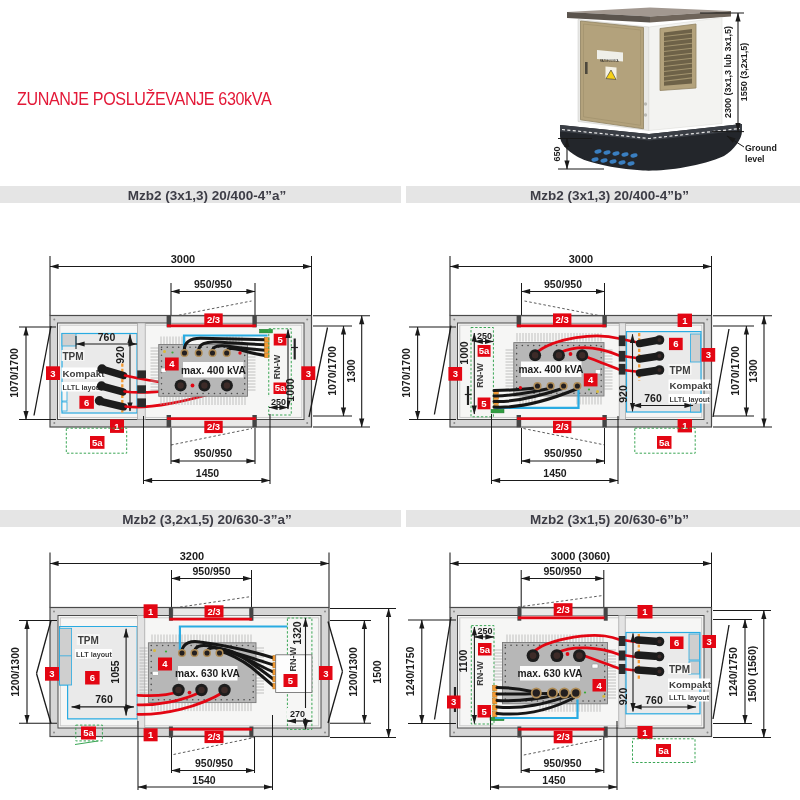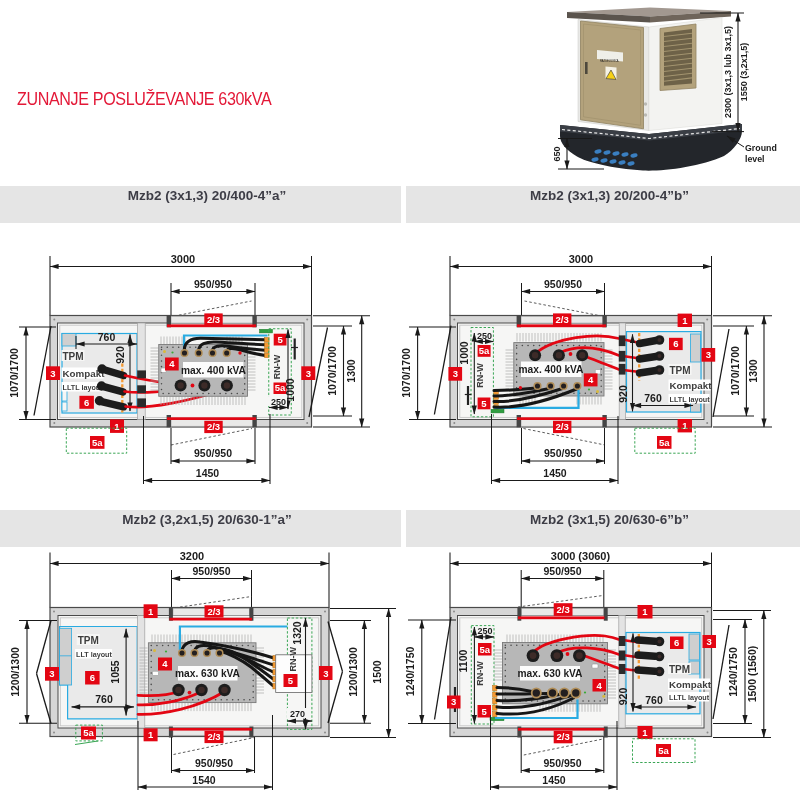--- a/index.html
+++ b/index.html
@@ -1,17 +1,17 @@
 <!DOCTYPE html>
 <html><head>
 <meta charset="utf-8">
 <style>
 html,body{margin:0;padding:0;width:800px;height:800px;background:#fff;overflow:hidden}
 body{font-family:"Liberation Sans",sans-serif;position:relative}
-.bar{position:absolute;background:#e5e5e5;color:#3d3d46;font-weight:bold;font-size:13.5px;text-align:center;line-height:20.5px;height:37px;text-indent:13px}
+.bar{position:absolute;background:#e5e5e5;color:#3d3d46;font-weight:bold;font-size:13.5px;text-align:center;line-height:20.5px;height:17px;text-indent:13px}
 svg{position:absolute}
 svg text{font-family:"Liberation Sans",sans-serif;fill:#1c1c1c}
 .dt{font-weight:bold;font-size:10.5px}
 .db{font-weight:bold;font-size:11px}
 .ds{font-weight:bold;font-size:9px}
 .tg{fill:#e30613}
 .tt{fill:#fff;font-weight:bold;font-size:9.5px;text-anchor:middle}
 .lbl{font-weight:bold;fill:#3d3d3d}
 line.dim,path.dim{stroke:#1a1a1a;stroke-width:1.1}
 line.ext{stroke:#1a1a1a;stroke-width:1.05}
@@ -23,23 +23,23 @@
 .lug{stroke:#1c1c1c;stroke-width:7.5;stroke-linecap:round}
 .fin{stroke:#ababab;stroke-width:0.7}
 </style>
 </head>
 <body>
 
 <div style="position:absolute;left:17px;top:88.5px;font-size:17.5px;color:#e31837;letter-spacing:-0.4px;transform:scaleX(0.92);transform-origin:0 0">ZUNANJE POSLUŽEVANJE 630kVA</div>
 
 <div class="bar" style="left:0;top:186px;width:401px">Mzb2 (3x1,3) 20/400-4”a”</div>
 
-<div class="bar" style="left:406px;top:186px;width:394px">Mzb2 (3x1,3) 20/200-4”b”</div>
-
-<div class="bar" style="left:0;top:510px;width:401px">Mzb2 (3,2x1,5) 20/630-1”a”</div>
+<div class="bar" style="left:406px;top:186px;width:394px">Mzb2 (3x1,3) 20/400-4”b”</div>
+
+<div class="bar" style="left:0;top:510px;width:401px">Mzb2 (3,2x1,5) 20/630-3”a”</div>
 
 <div class="bar" style="left:406px;top:510px;width:394px">Mzb2 (3x1,5) 20/630-6”b”</div>
 <svg width="2" height="2" style="left:0;top:0">
 <defs>
 <marker id="ar" markerWidth="10" markerHeight="7" refX="8.6" refY="3" orient="auto" markerUnits="userSpaceOnUse">
         <path d="M0,0.4 L9,3 L0,5.6 Z" fill="#1a1a1a"></path>
       </marker>
 <marker id="arS" markerWidth="10" markerHeight="7" refX="0.4" refY="3" orient="auto" markerUnits="userSpaceOnUse">
         <path d="M9,0.4 L0,3 L9,5.6 Z" fill="#1a1a1a"></path>
       </marker>

